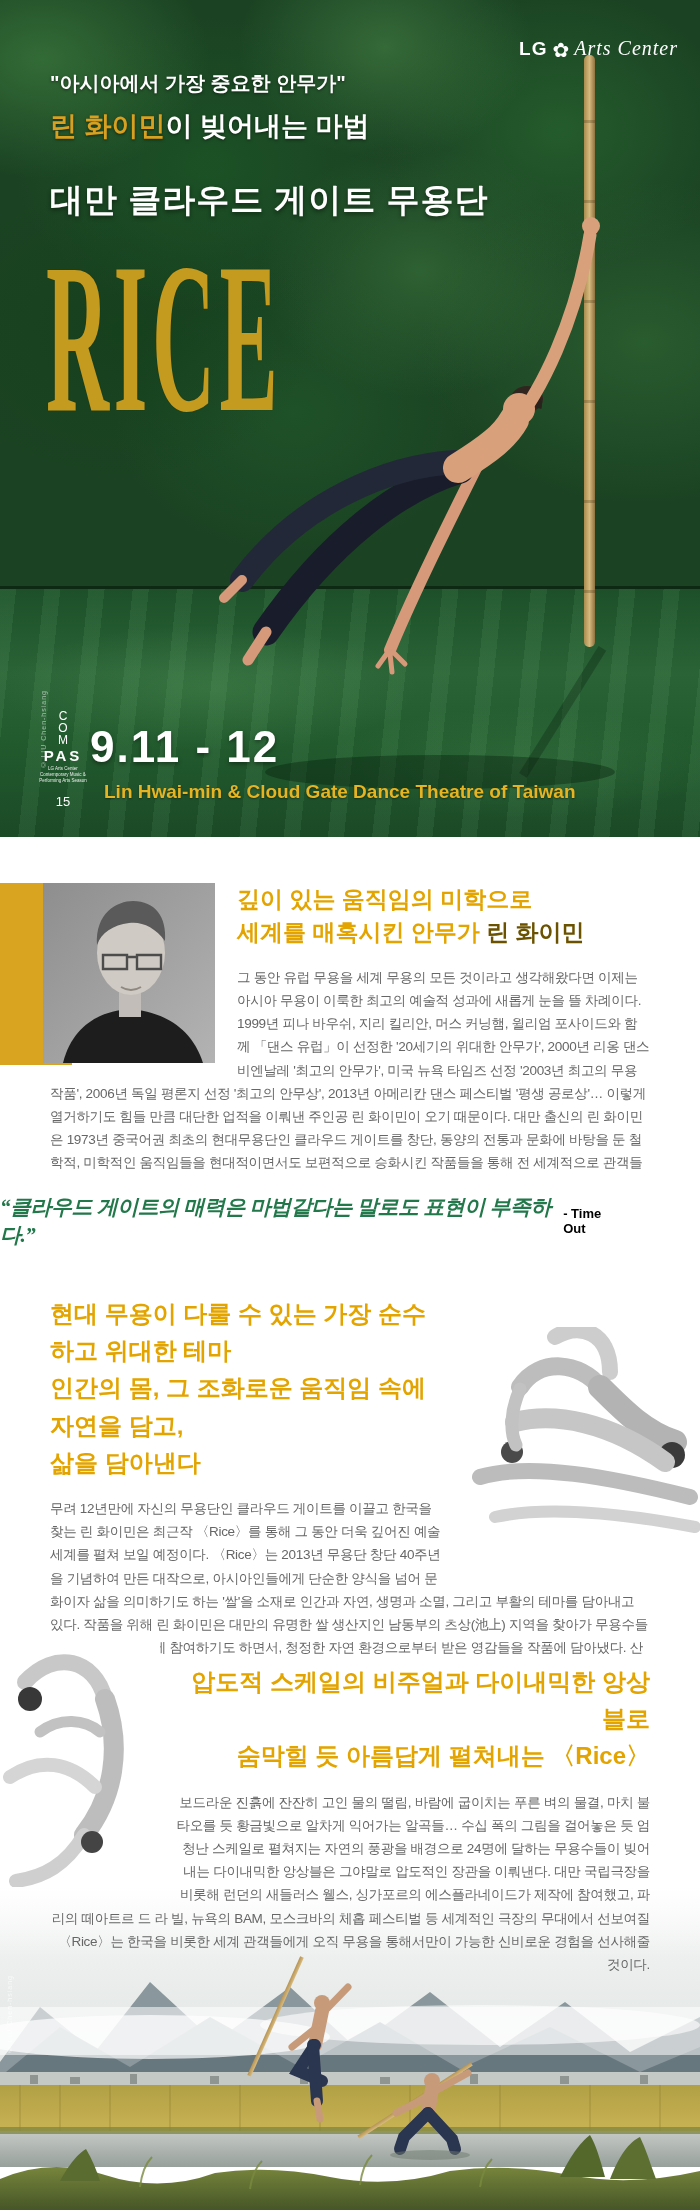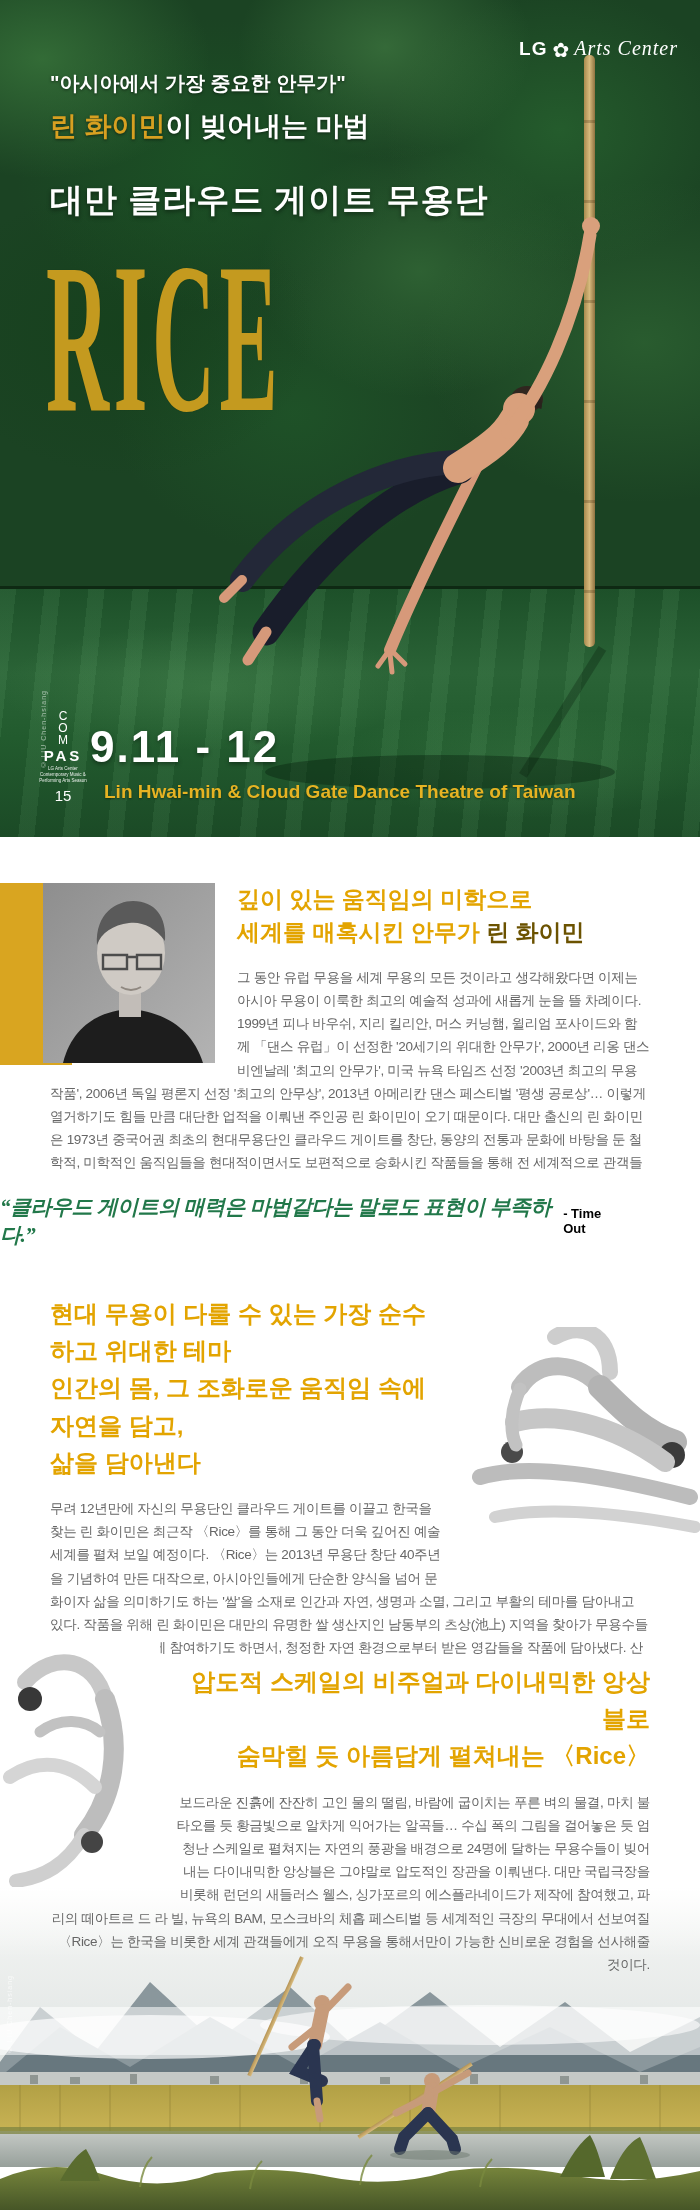--- a/index.html
+++ b/index.html
@@ -39,21 +39,21 @@
     font-size:118px;font-weight:bold;color:#c49a1f;letter-spacing:6px;line-height:1;
     transform:scale(.74,1.82);transform-origin:left top;text-shadow:0 0 1px rgba(0,0,0,.2);}
   .photo-credit-v{position:absolute;left:40px;top:690px;writing-mode:vertical-rl;transform:rotate(180deg);
     font-size:7px;color:rgba(255,255,255,.55);letter-spacing:1px;}
   .compas{position:absolute;left:34px;top:710px;width:58px;text-align:center;color:#fff;line-height:1;}
   .compas .c1{font-size:12px;letter-spacing:0;}
   .compas .c2{font-size:12px;}
   .compas .c3{font-size:12px;}
   .compas .pas{font-size:15px;letter-spacing:3px;margin-top:2px;font-weight:bold;}
   .compas .cap{font-size:4.5px;line-height:1.3;margin-top:3px;opacity:.9;}
-  .compas .year{font-size:15px;margin-top:4px;}
+  .compas .year{font-size:13px;margin-top:11px;}
   .hero-date{position:absolute;left:90px;top:722px;color:#fff;font-size:44px;font-weight:bold;letter-spacing:2px;text-shadow:0 2px 4px rgba(0,0,0,.4);}
   .hero-artist{position:absolute;left:104px;top:781px;color:#e6b323;font-size:19px;font-weight:bold;text-shadow:0 1px 2px rgba(0,0,0,.4);}
 
   
   .bio{position:relative;width:700px;height:340px;overflow:hidden;padding:0 50px;box-sizing:border-box;}
   .bio-media{float:left;width:215px;height:182px;margin:46px 22px 10px -50px;position:relative;}
   .bio-goldbar{position:absolute;left:0;top:0;width:72px;height:182px;background:#d9a520;}
   .bio-portrait{position:absolute;left:43px;top:0;width:172px;height:180px;}
   .bio-heading{padding-top:46px;font-size:23px;font-weight:bold;color:#e3a400;line-height:1.45;}
   .bio-heading .name{color:#6b5200;}

